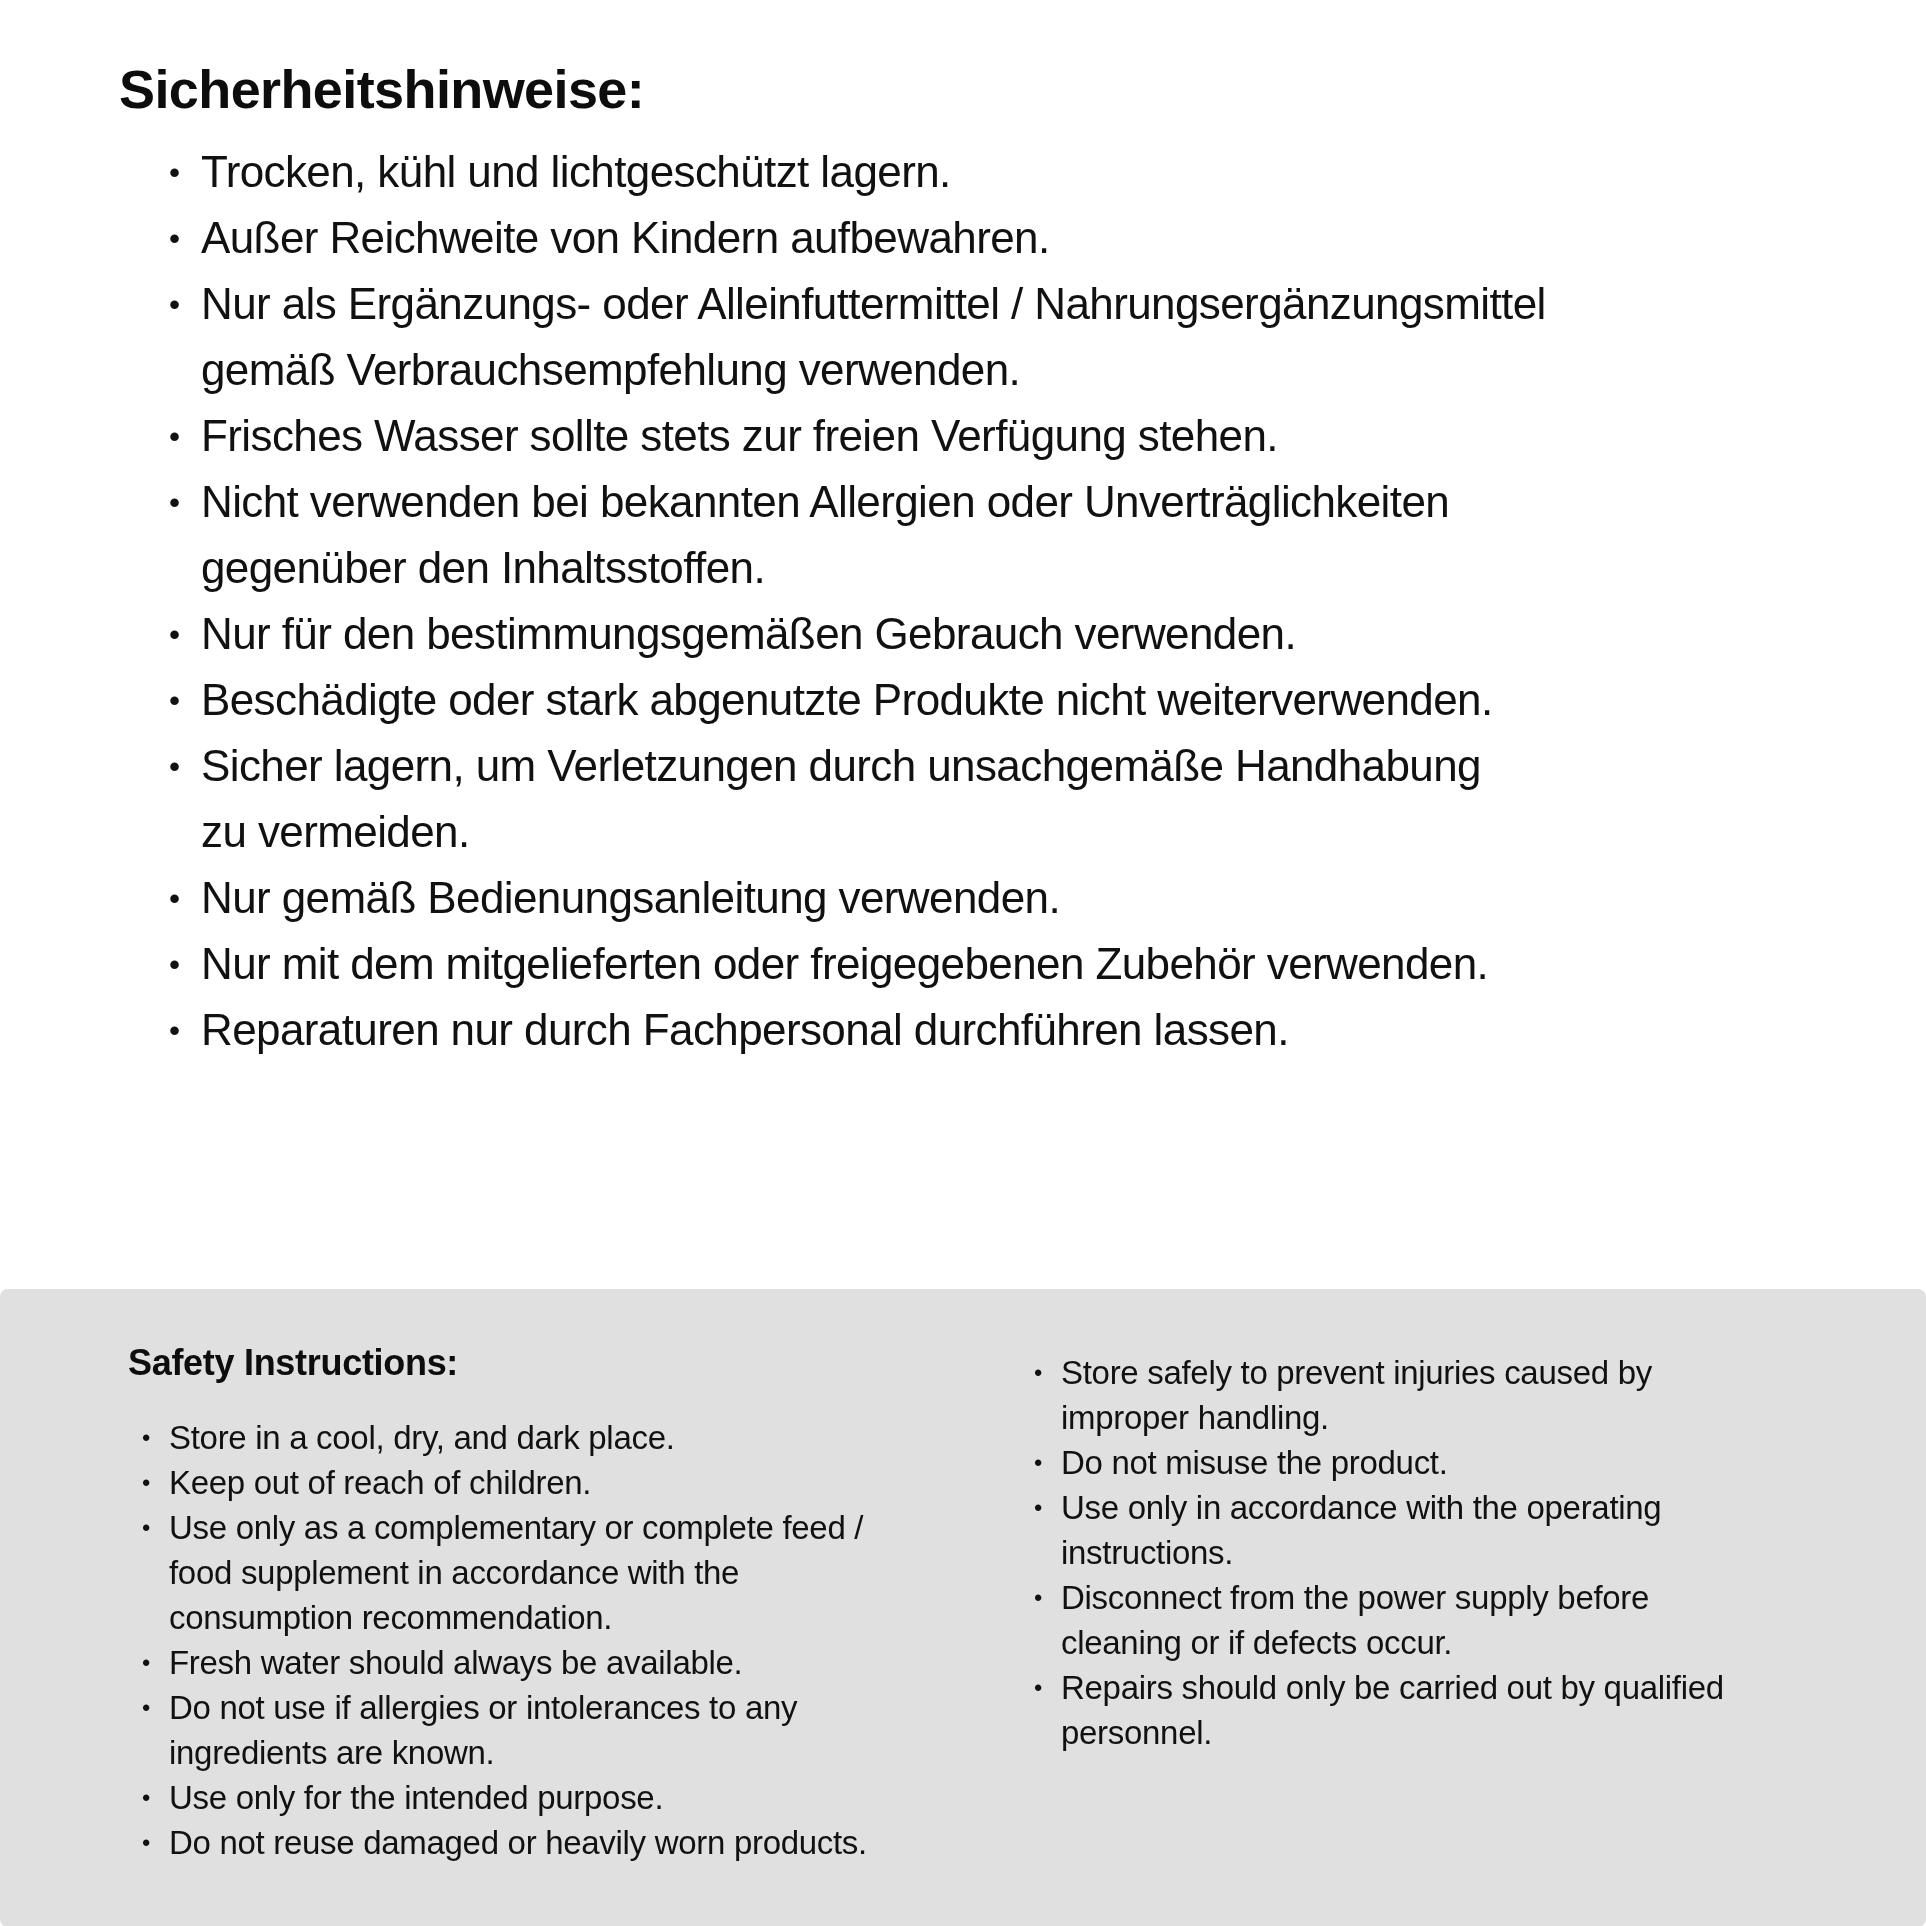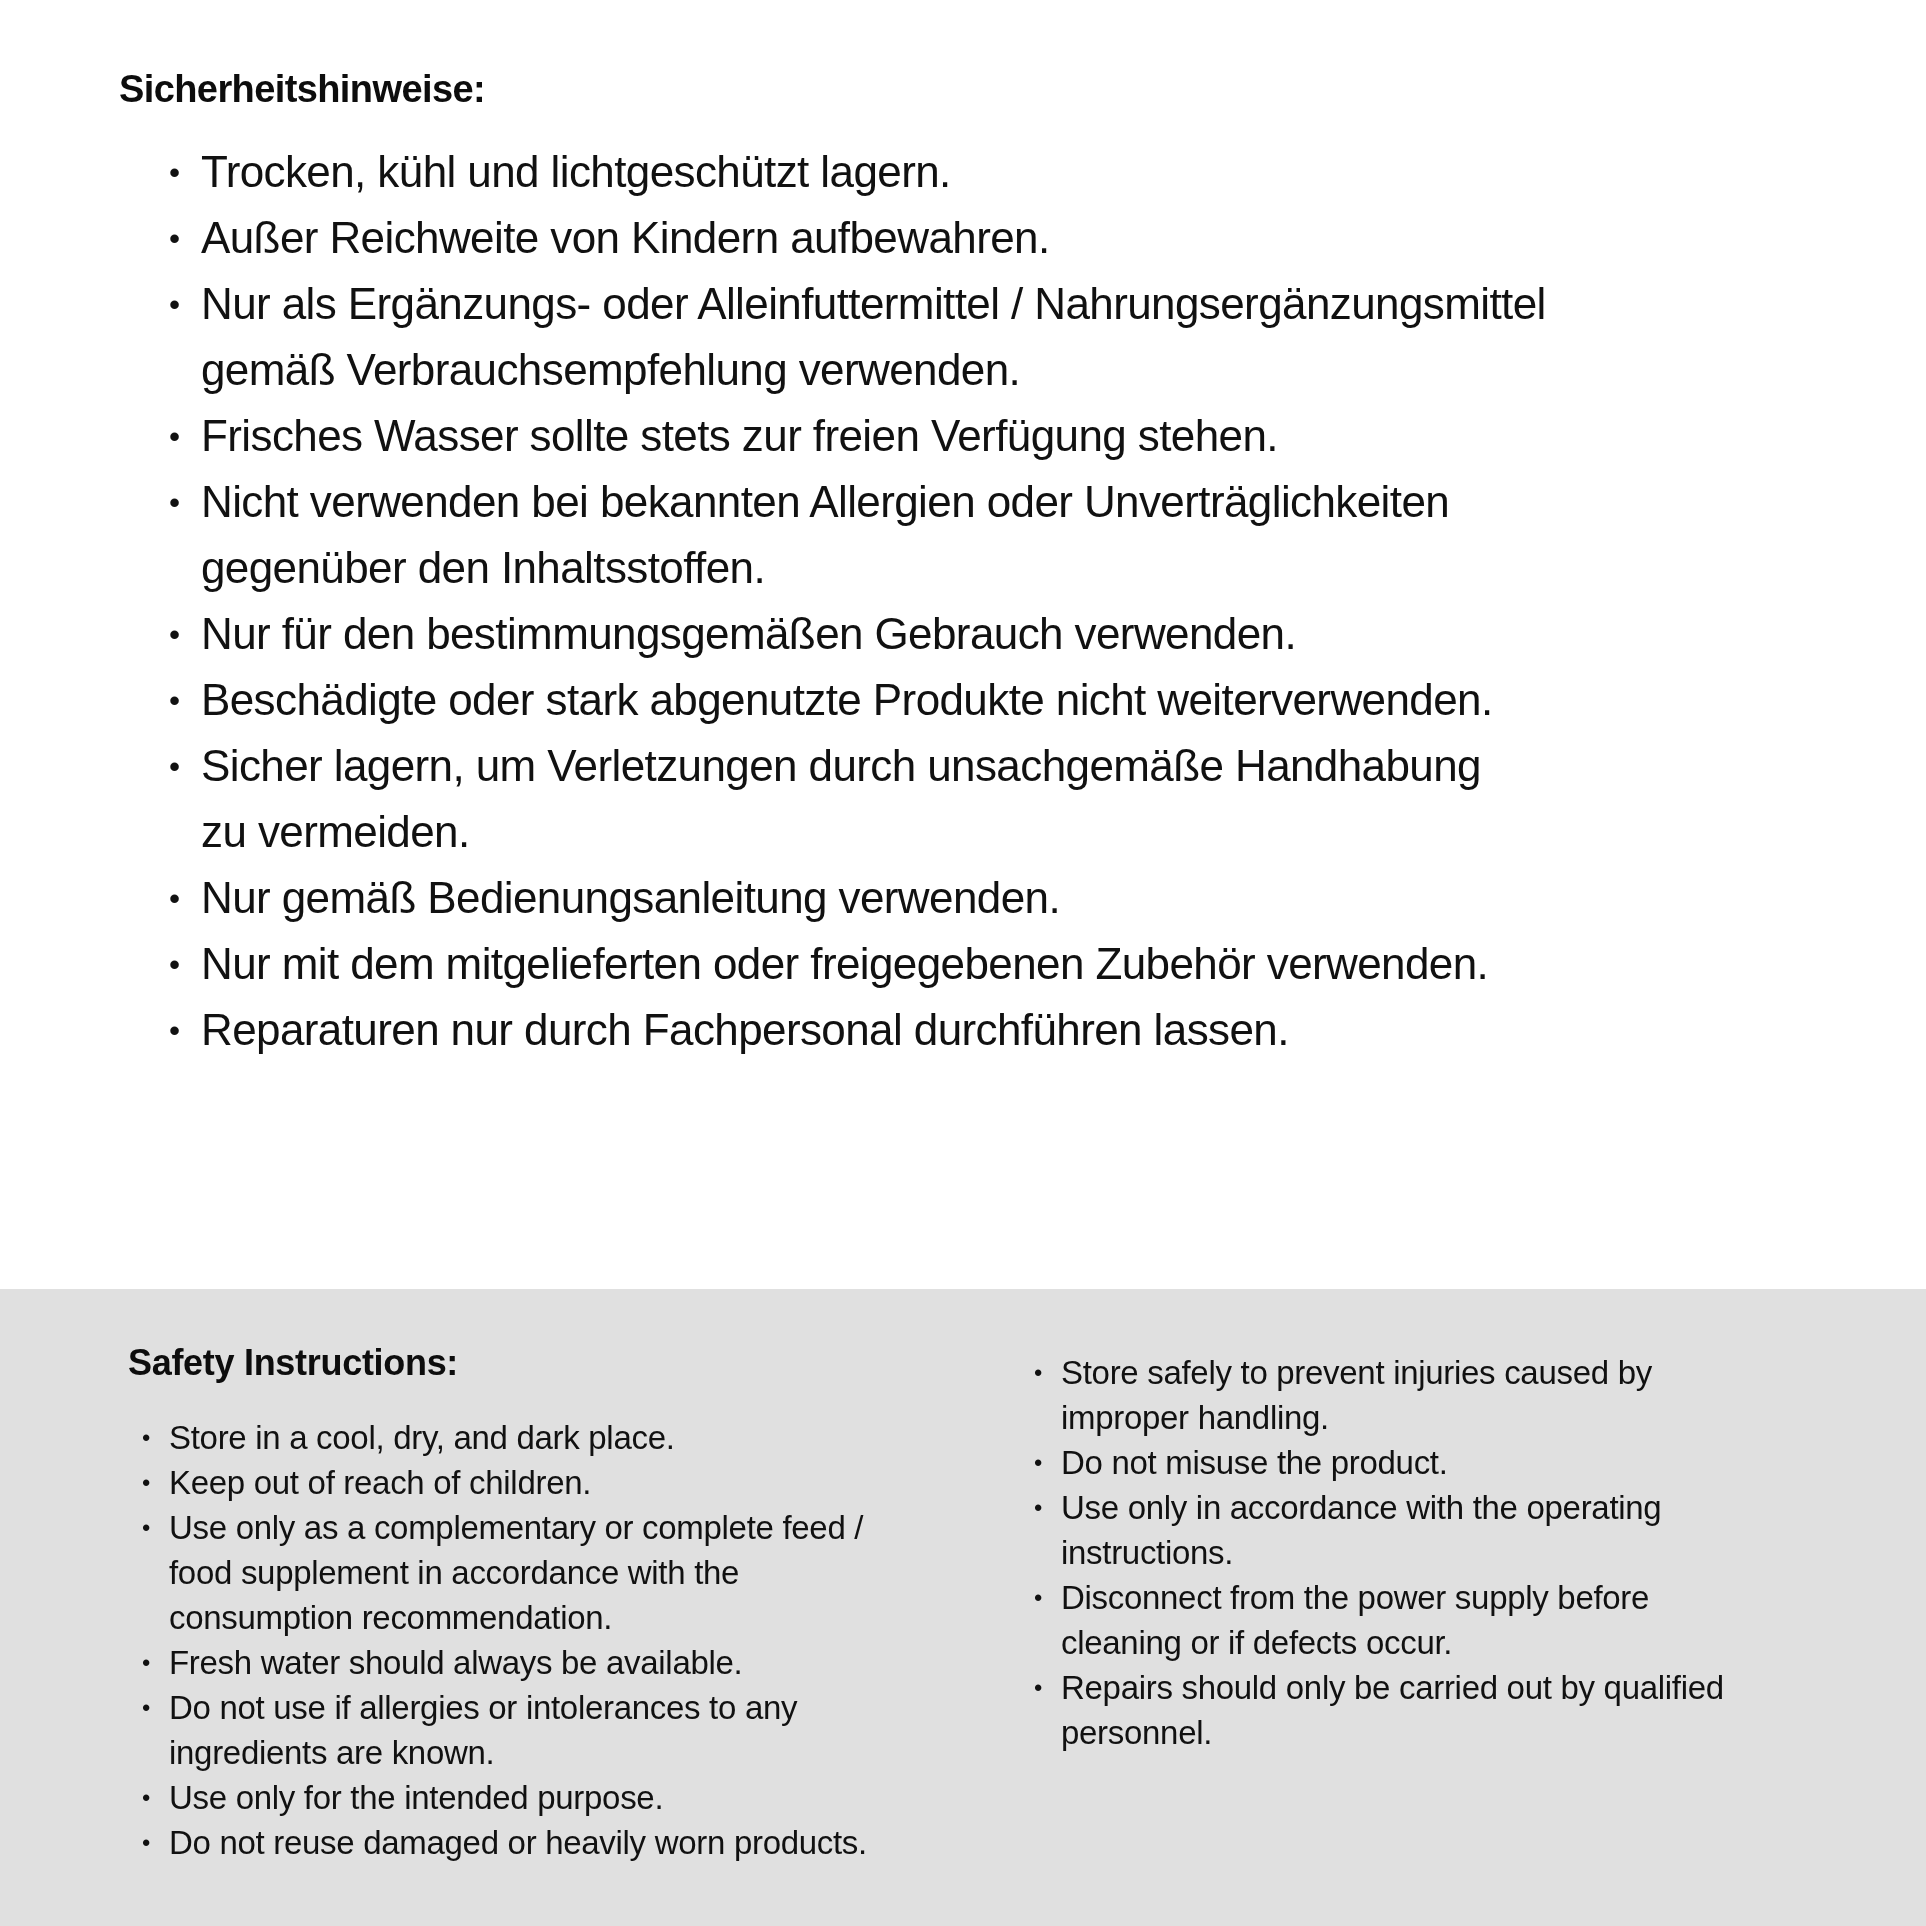--- a/index.html
+++ b/index.html
@@ -18,21 +18,21 @@
 
   
   .de-section {
     position: absolute;
     left: 119px;
     top: 64px;
     width: 1734px;
   }
   .de-section h1 {
     margin: 0;
-    font-size: 38px;
+    font-size: 54px;
     line-height: 51px;
     font-weight: bold;
     letter-spacing: -0.6px;
     color: #0d0d0d;
   }
   ul.de-list {
     list-style: none;
     margin: 24.4px 0 0 0;
     padding: 0 0 0 50px;
     font-size: 44px;
@@ -54,20 +54,21 @@
   }
 
   
   .en-band {
     position: absolute;
     left: 0;
     top: 1289px;
     width: 1926px;
     height: 638px;
     background: #e0e0e0;
+    border-radius: 8px;
   }
   .en-col {
     position: absolute;
     top: 0;
   }
   .en-col-left  { left: 128px;  width: 899px; }
   .en-col-right { left: 1020px; width: 899px; }
 
   .en-col h2 {
     margin: 56px 0 0 0;

